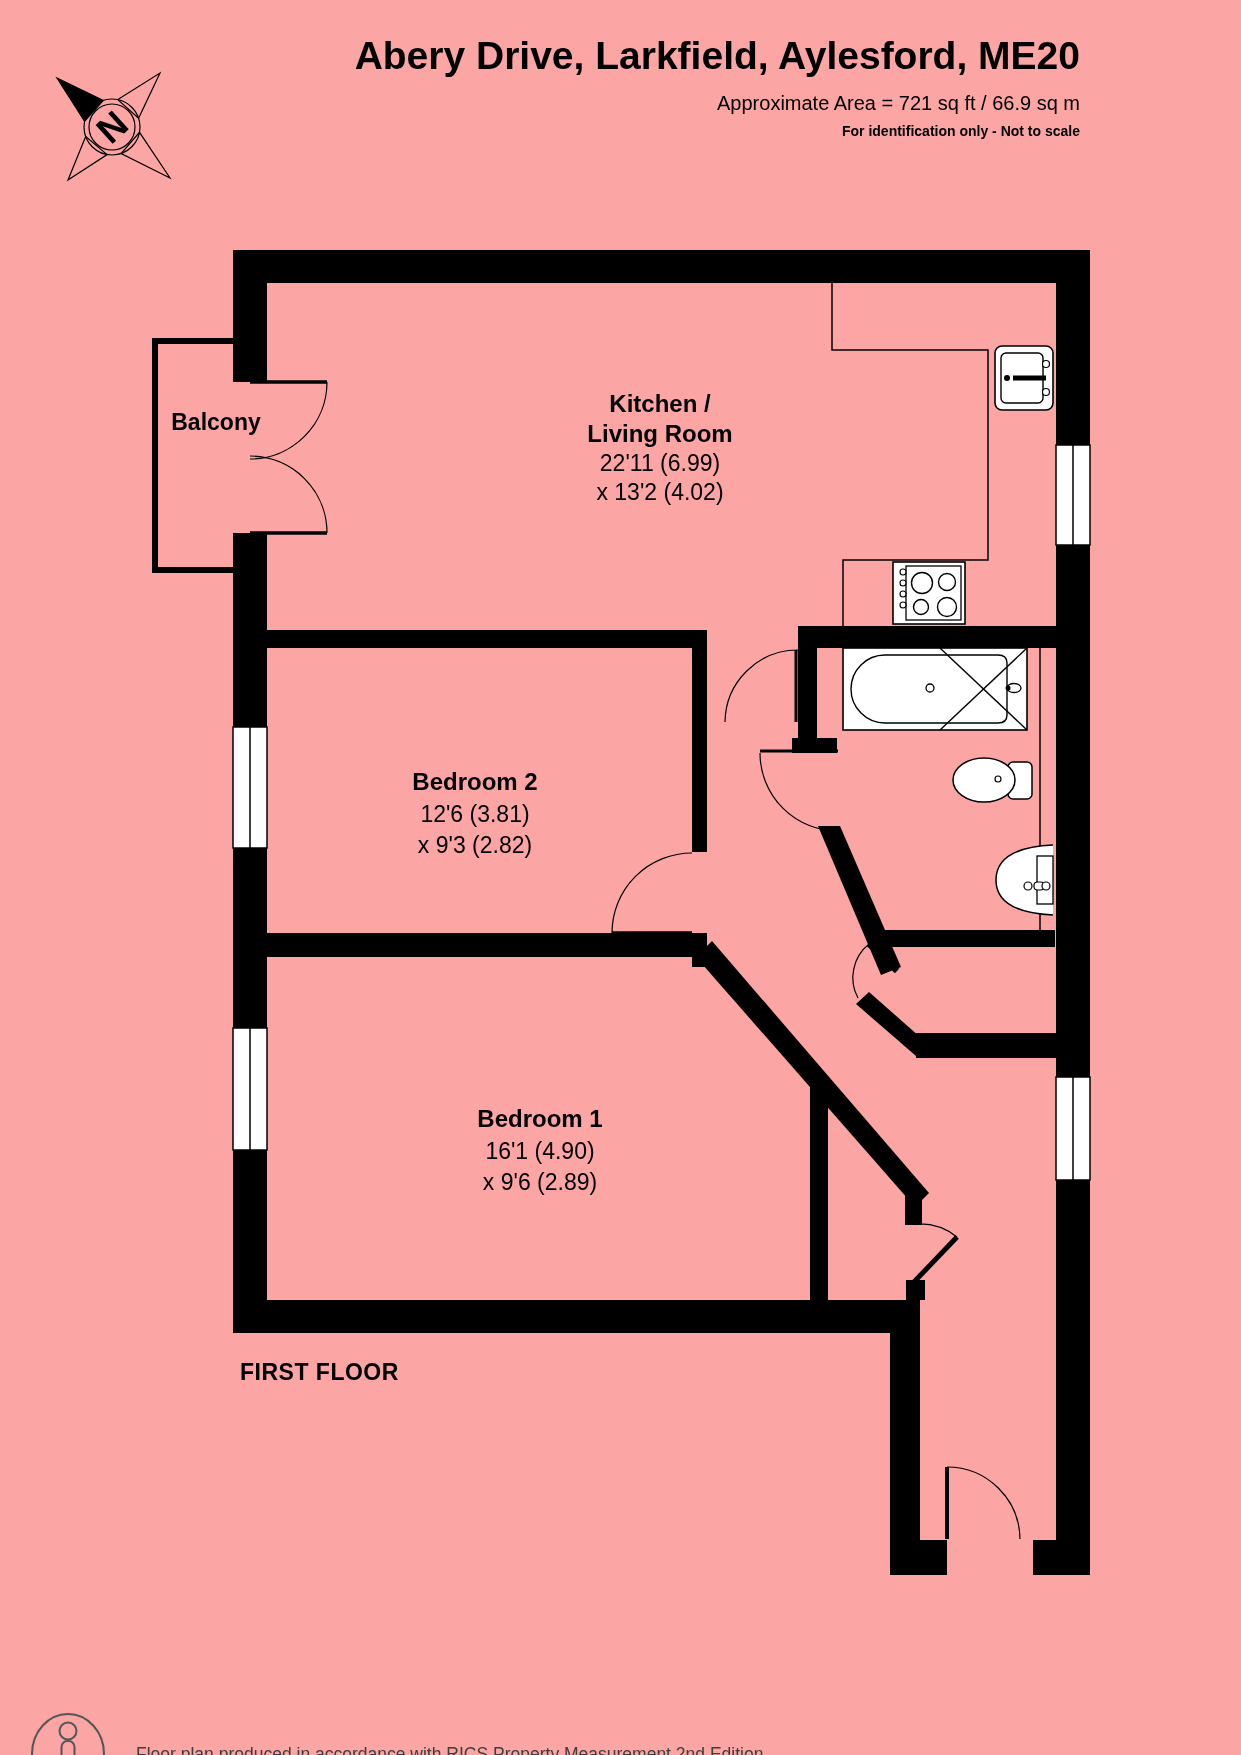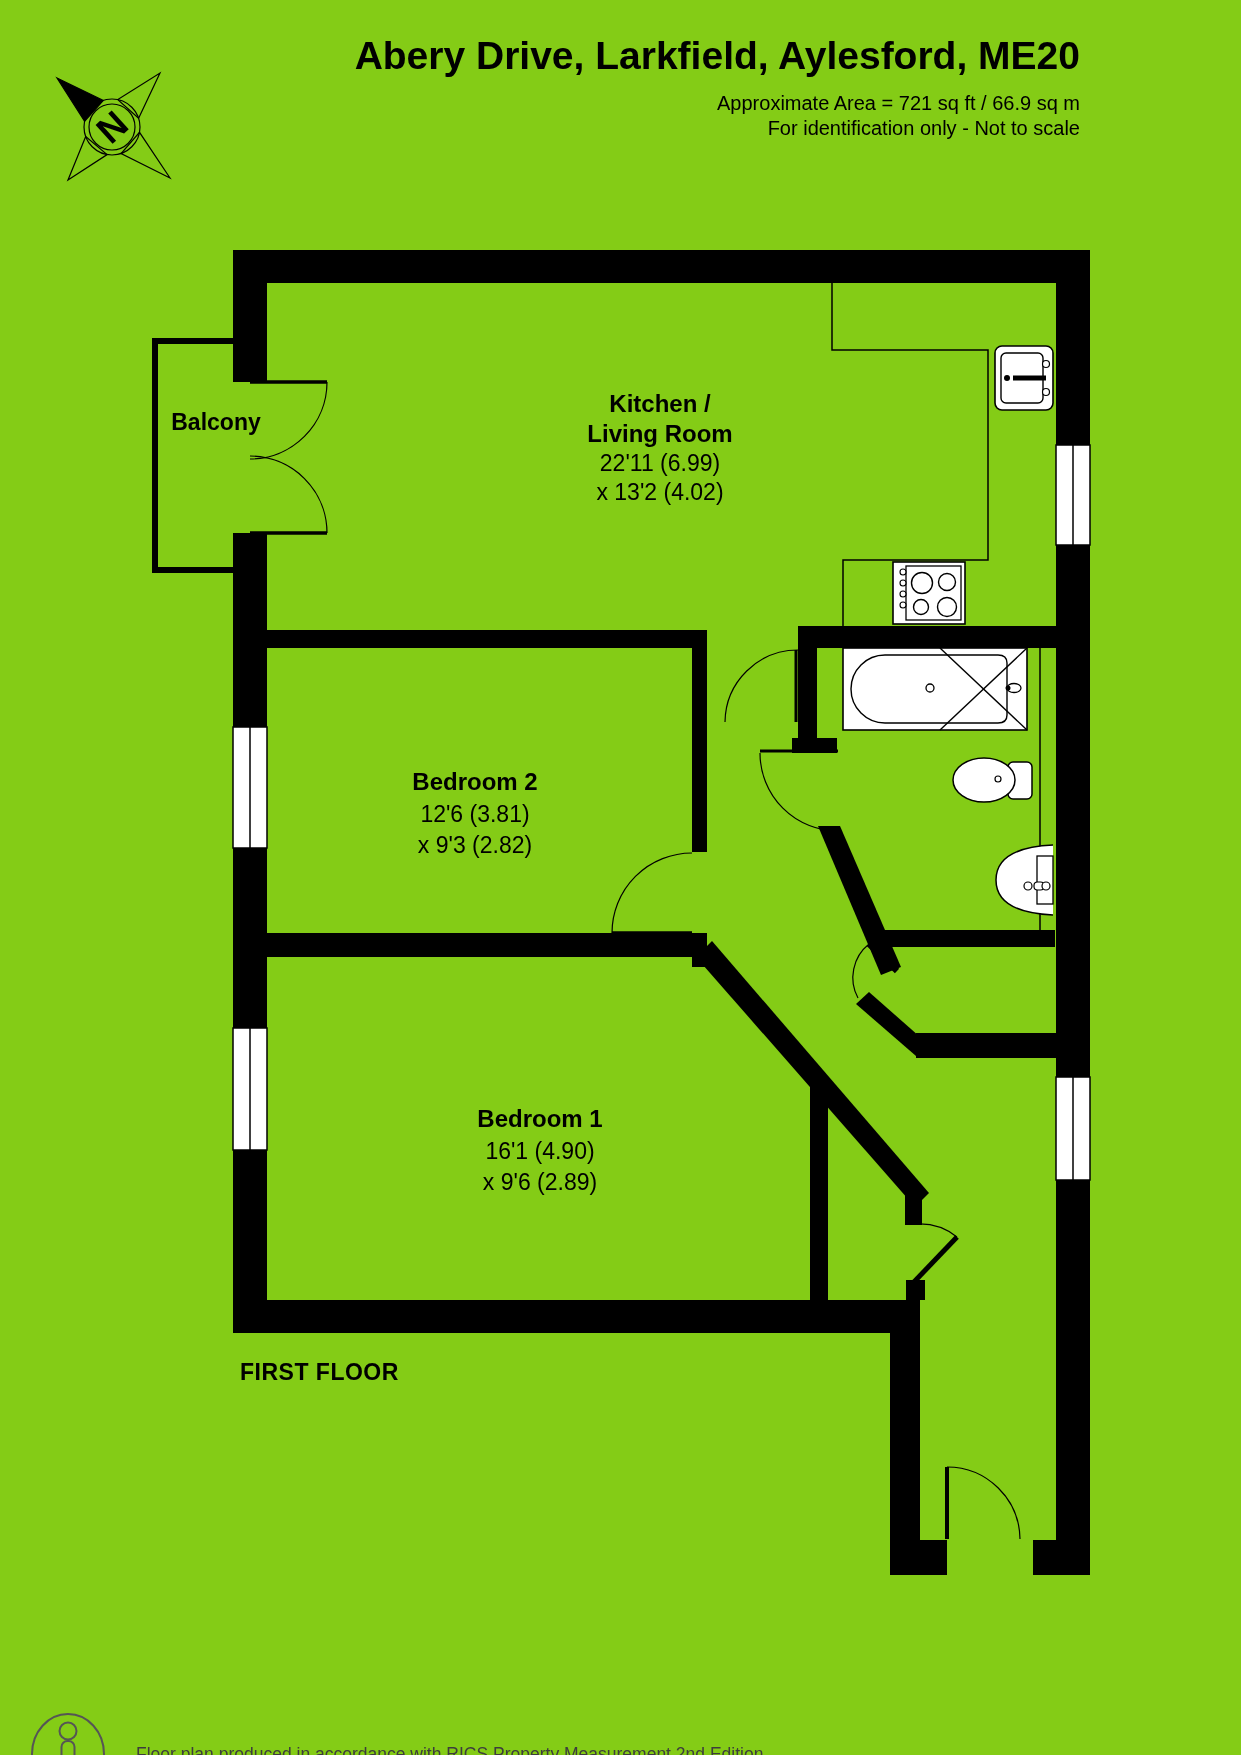--- a/index.html
+++ b/index.html
@@ -1,20 +1,20 @@
 <!DOCTYPE html>
 <html><head>
 <meta charset="utf-8">
 <style>
   html,body{margin:0;padding:0;background:#fff;}
-  .page{position:relative;width:1241px;height:1755px;background:#84cc16;overflow:hidden;
+  .page{position:relative;width:1241px;height:1755px;background:#fca5a5;overflow:hidden;
         font-family:"Liberation Sans", sans-serif;color:#000;}
   .hdr-title{position:absolute;top:34px;right:161px;font-size:39px;font-weight:bold;white-space:nowrap;}
   .hdr-area{position:absolute;top:92px;right:161px;font-size:20px;white-space:nowrap;}
-  .hdr-note{position:absolute;top:117px;right:161px;font-size:20px;white-space:nowrap;}
+  .hdr-note{position:absolute;top:123px;right:161px;font-size:14px;white-space:nowrap;font-weight:bold;}
   .plan-svg{position:absolute;left:0;top:0;}
   .footer{position:absolute;left:28px;top:1664px;display:flex;align-items:center;gap:28px;color:#3d3d3d;margin-top:48px;}
   .footer-text{font-size:17.5px;line-height:25px;}
   .footer-line2 .cpr{margin-left:18px;}
   svg text{fill:#000;}
 </style>
 </head>
 <body>
 
 <div class="page">

